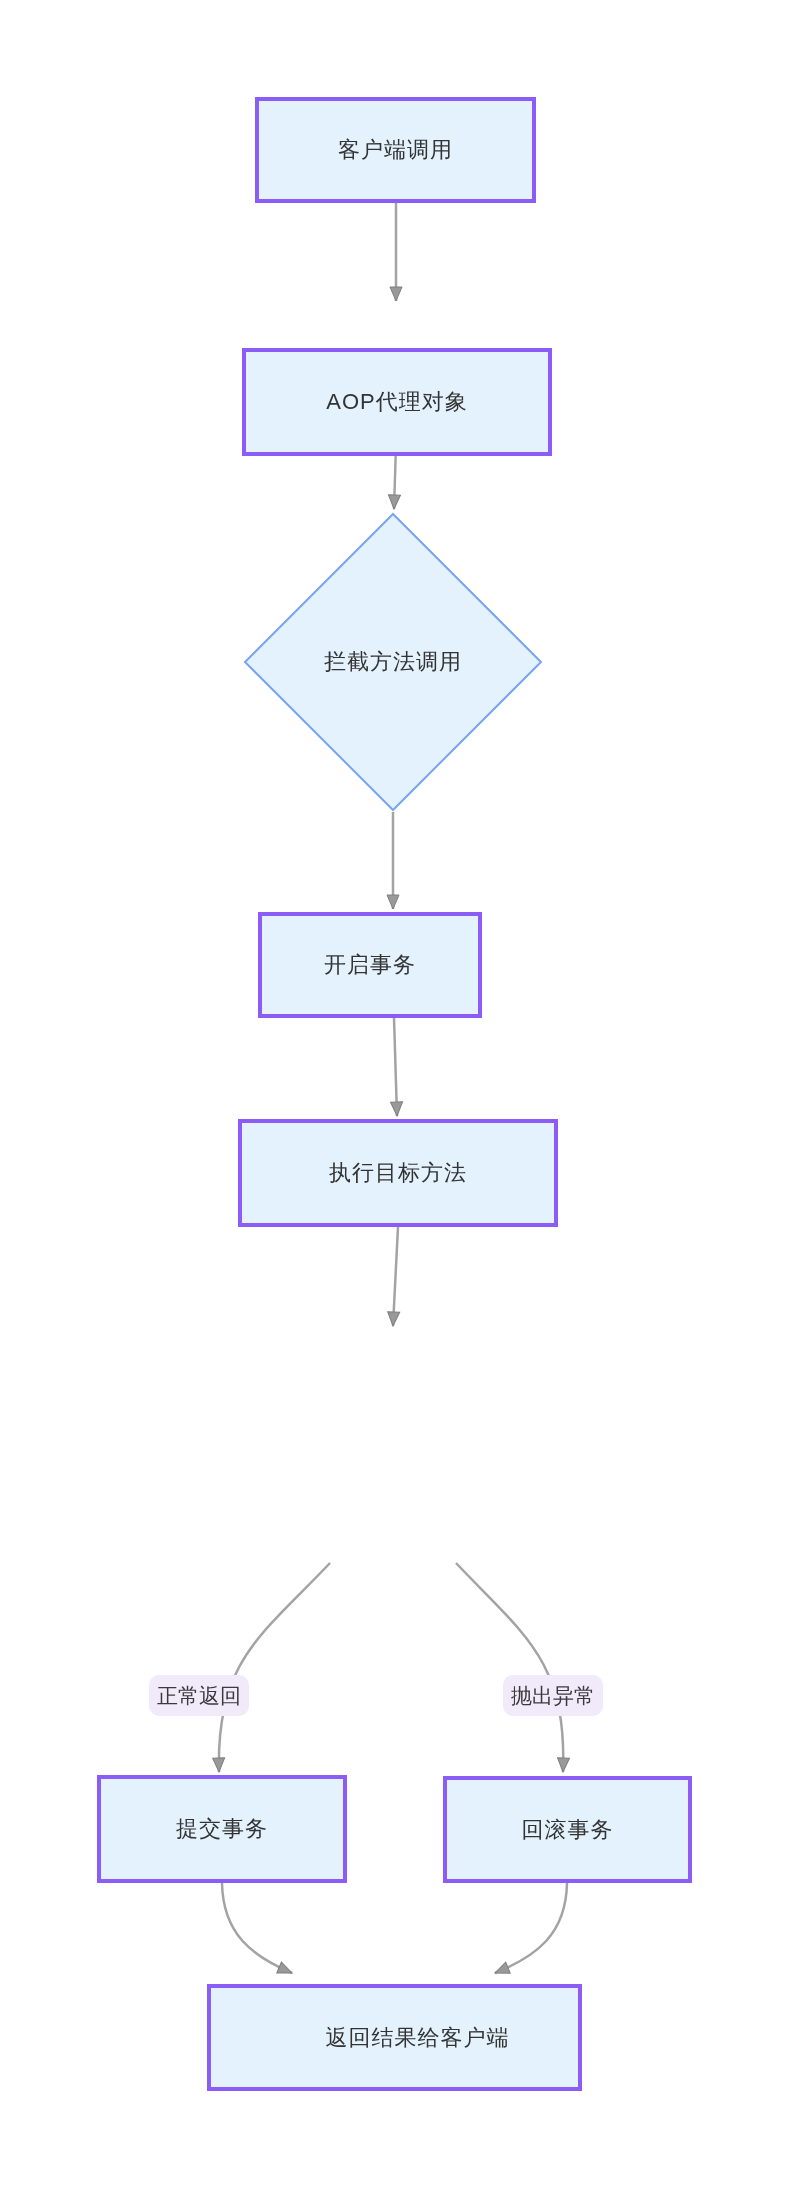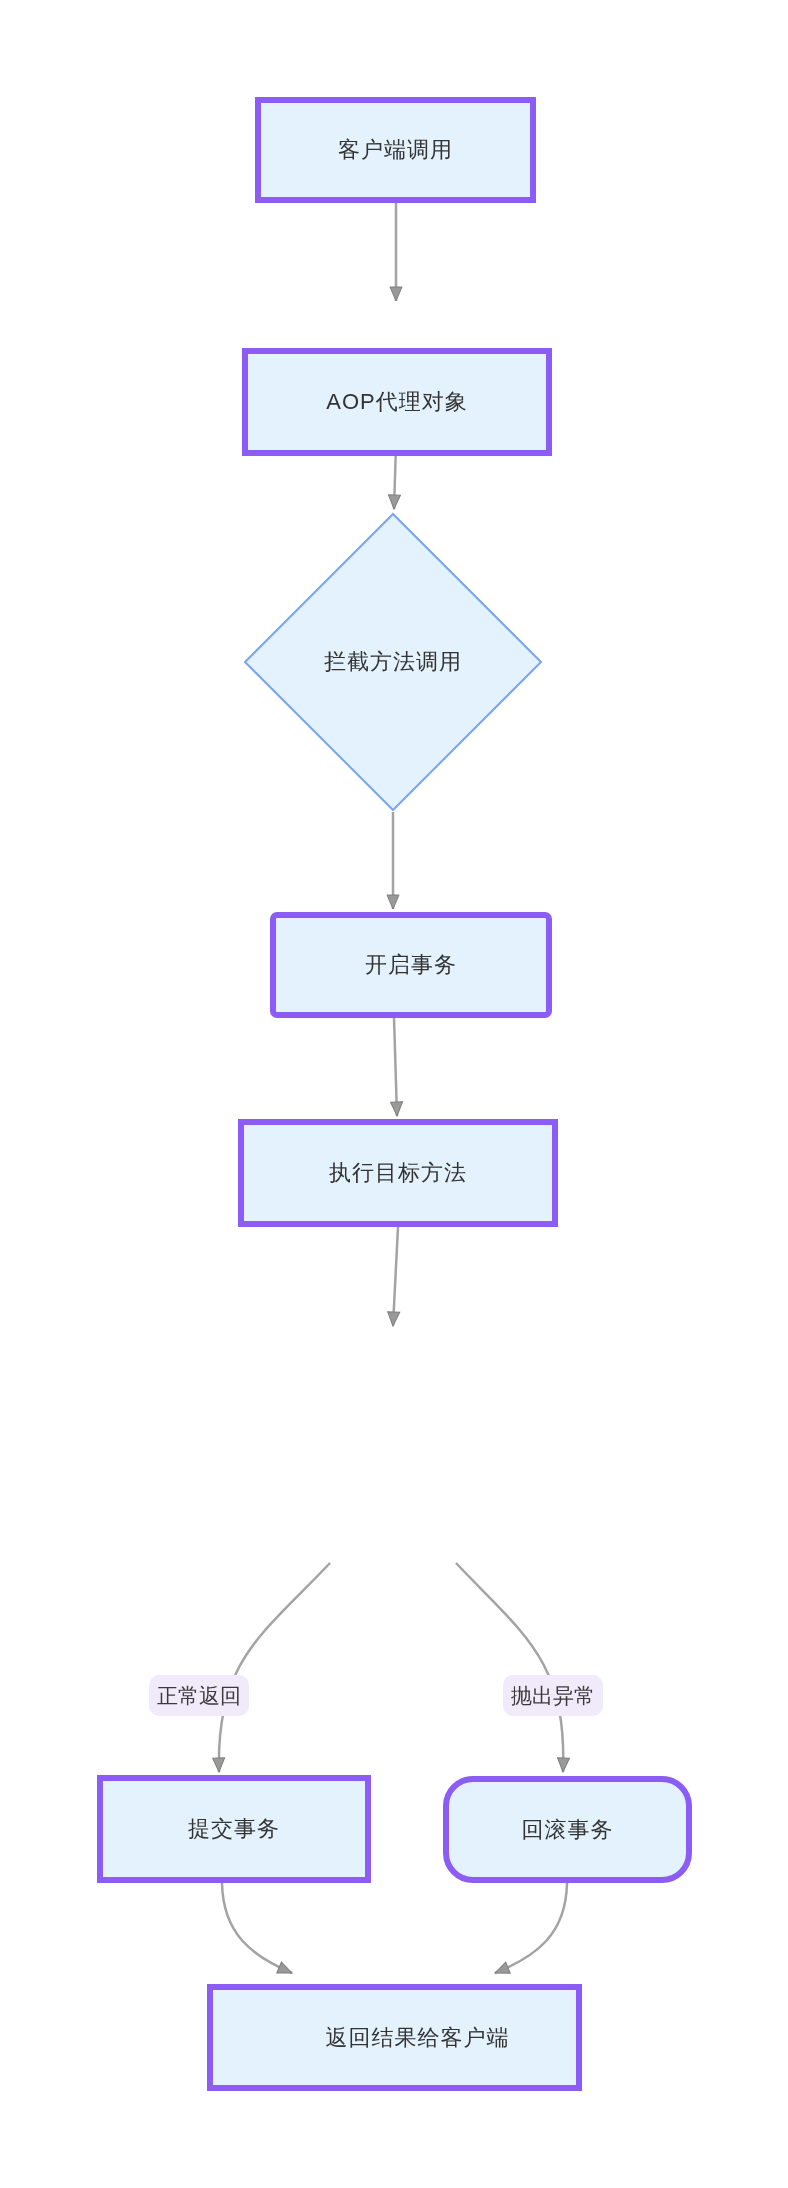--- a/index.html
+++ b/index.html
@@ -27,21 +27,21 @@
     display: flex;
     align-items: center;
     justify-content: center;
     color: #333333;
     font-size: 22px;
     letter-spacing: 1px;
     text-align: center;
   }
   .node.rect {
     background: #e3f2fd;
-    border: 6px solid #8b5cf6;
+    border: 4px solid #8b5cf6;
   }
   .node.diamond {
     background: transparent;
     border: none;
   }
   .node.diamond svg {
     position: absolute;
     left: 0; top: 0;
     width: 100%; height: 100%;
   }
@@ -88,38 +88,38 @@
     <span class="node-label">AOP代理对象</span>
   </div>
 
   <div class="node diamond" style="left:243px; top:512px; width:300px; height:300px;">
     <svg viewBox="0 0 300 300" xmlns="http://www.w3.org/2000/svg">
       <polygon points="150,2 298,150 150,298 2,150" fill="#e3f2fd" stroke="#78a4f3" stroke-width="2"></polygon>
     </svg>
     <span class="node-label">拦截方法调用</span>
   </div>
 
-  <div class="node rect" style="left:270px; top:912px; width:282px; height:106px;border-radius:7px;">
+  <div class="node rect" style="left:258px; top:912px; width:224px; height:106px;">
     <span class="node-label">开启事务</span>
   </div>
 
   <div class="node rect" style="left:238px; top:1119px; width:320px; height:108px;">
     <span class="node-label">执行目标方法</span>
   </div>
 
 
   <div class="edge-label" style="left:149px; top:1675px;">正常返回</div>
 
   <div class="edge-label" style="left:503px; top:1675px;">抛出异常</div>
 
-  <div class="node rect" style="left:97px; top:1775px; width:274px; height:108px;">
+  <div class="node rect" style="left:97px; top:1775px; width:250px; height:108px;">
     <span class="node-label">提交事务</span>
   </div>
 
-  <div class="node rect" style="left:443px; top:1776px; width:249px; height:107px;border-radius:30px;">
+  <div class="node rect" style="left:443px; top:1776px; width:249px; height:107px;">
     <span class="node-label">回滚事务</span>
   </div>
 
   <div class="node rect" style="left:207px; top:1984px; width:375px; height:107px;padding-left:46px;">
     <span class="node-label">返回结果给客户端</span>
   </div>
 
 </div>
 
 </body></html>

